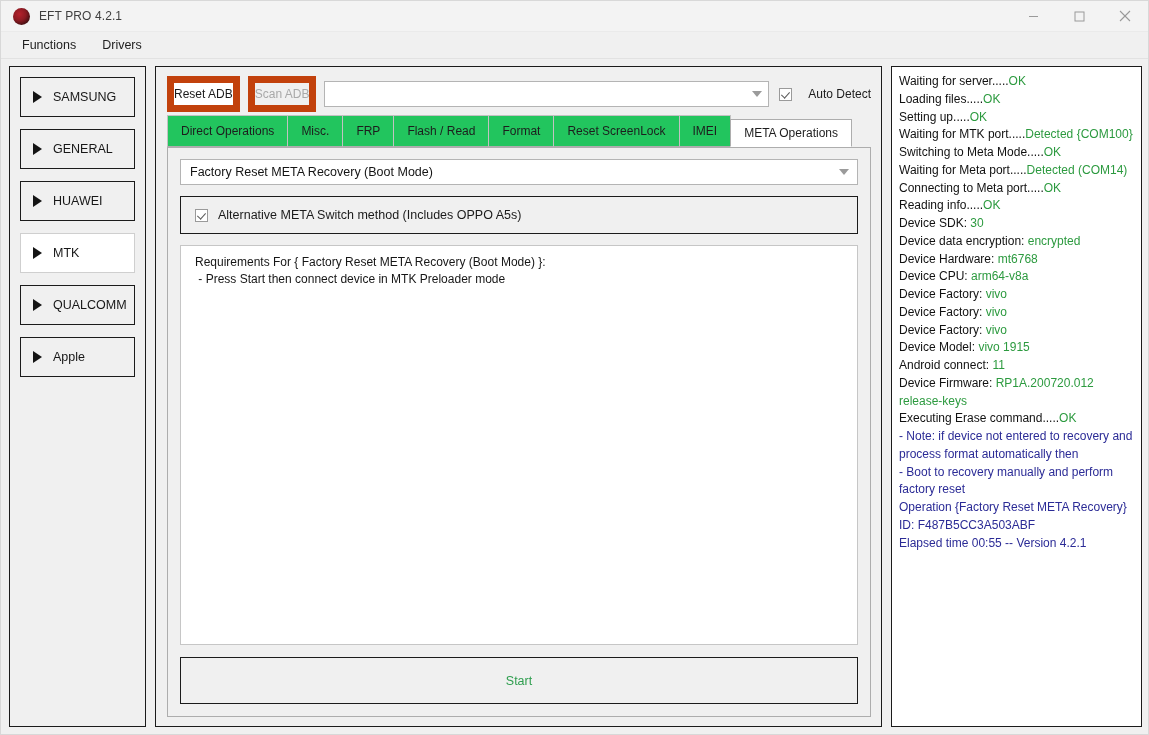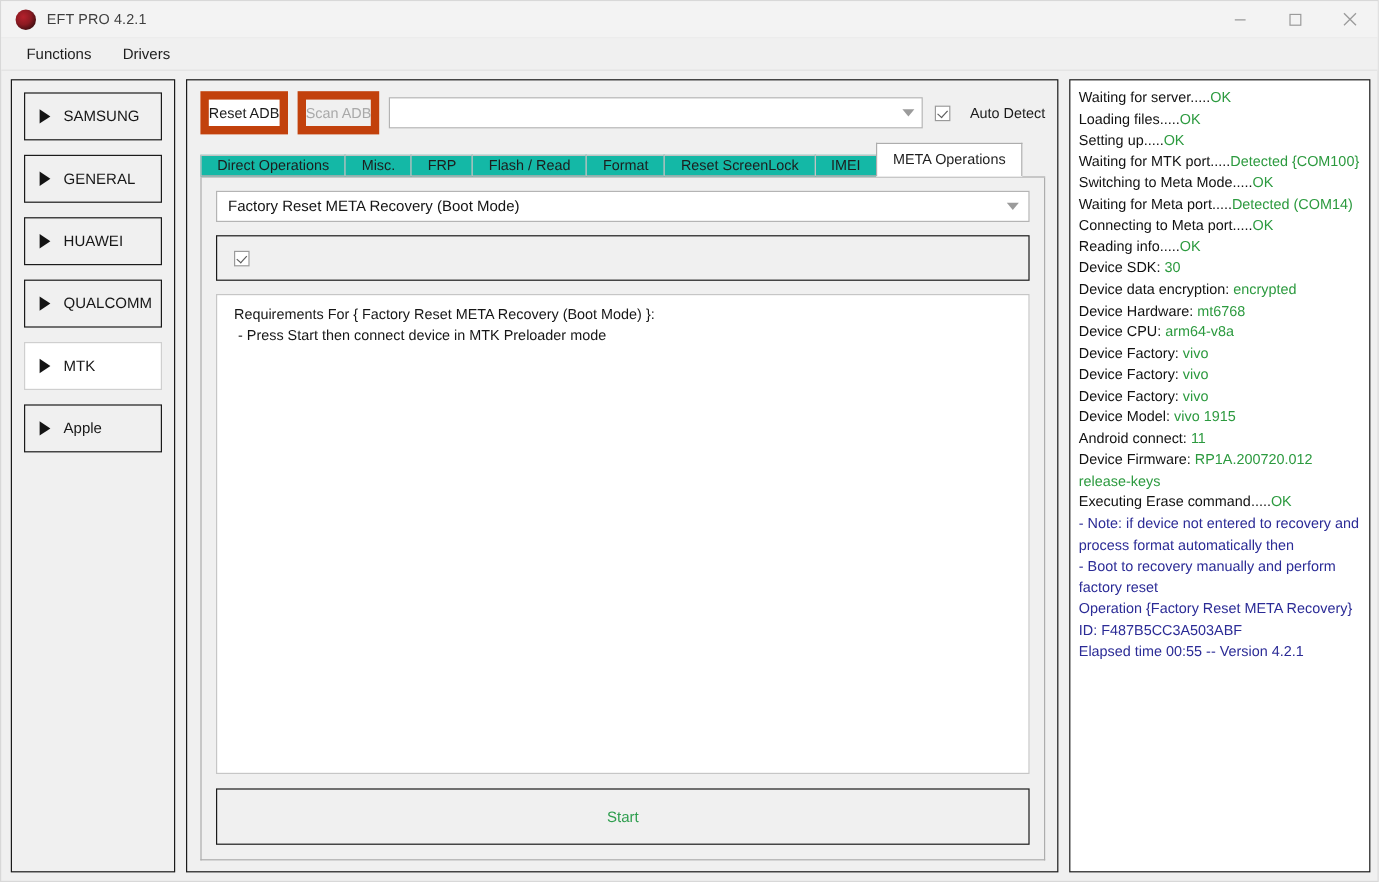--- a/index.html
+++ b/index.html
@@ -187,27 +187,27 @@
   .tabstrip {
     display: flex;
     align-items: flex-end;
     flex: 0 0 auto;
     height: 28px;
     border-bottom: 1px solid #adadad;
     position: relative;
     z-index: 1;
   }
   .tab {
-    height: 18px;
+    height: 32px;
     padding: 0 13px;
     display: flex;
     align-items: center;
     font-size: 12px;
     color: #1d1d1d;
-    background: #14b8a6;
+    background: #22c55e;
     border: 1px solid #c2c2c2;
     border-bottom: 1px solid #adadad;
     margin-right: -1px;
   }
   .tab.active {
     background: #ffffff;
     height: 28px;
     border: 1px solid #adadad;
     border-bottom: 1px solid #ffffff;
     position: relative;
@@ -330,27 +330,27 @@
         <span>SAMSUNG</span>
       </div>
       <div class="cat-btn">
         <span class="tri"></span>
         <span>GENERAL</span>
       </div>
       <div class="cat-btn">
         <span class="tri"></span>
         <span>HUAWEI</span>
       </div>
+      <div class="cat-btn active">
+        <span class="tri"></span>
+        <span>MTK</span>
+      </div>
       <div class="cat-btn">
         <span class="tri"></span>
         <span>QUALCOMM</span>
-      </div>
-      <div class="cat-btn active">
-        <span class="tri"></span>
-        <span>MTK</span>
       </div>
       <div class="cat-btn">
         <span class="tri"></span>
         <span>Apple</span>
       </div>
     </div>
 
     <div class="center">
 
       <div class="toolrow">
@@ -378,20 +378,21 @@
       </div>
 
       <div class="tabpage">
         <div class="op-combo">
           <span class="cval">Factory Reset META Recovery (Boot Mode)</span>
           <span class="caret"></span>
         </div>
 
         <div class="optbox">
           <span class="chkbox checked"></span>
+          <span class="chk-label">Alternative META Switch method (Includes OPPO A5s)</span>
         </div>
 
         <div class="reqbox">Requirements For { Factory Reset META Recovery (Boot Mode) }:
  - Press Start then connect device in MTK Preloader mode</div>
 
         <div class="startbtn">Start</div>
       </div>
     </div>
 
     <div class="logpanel">

